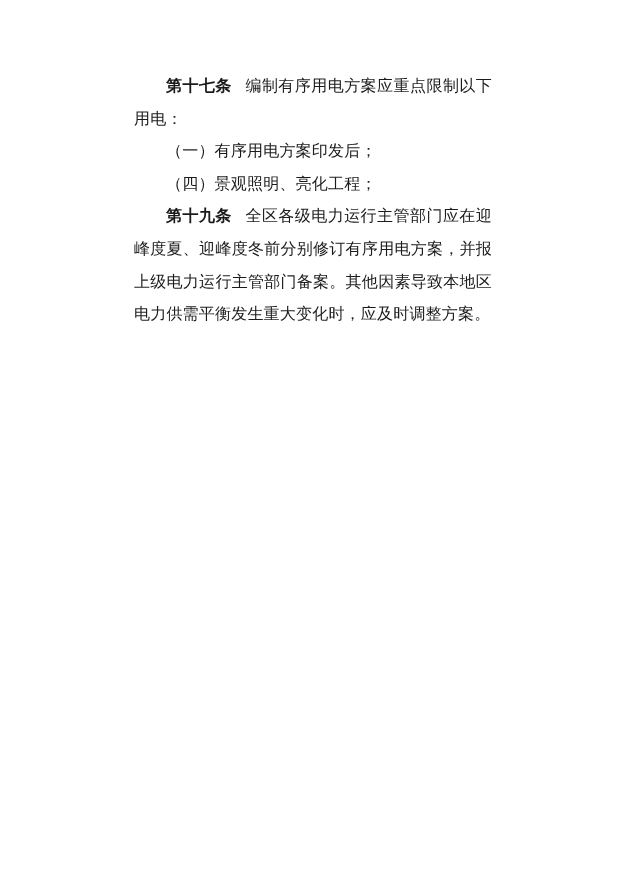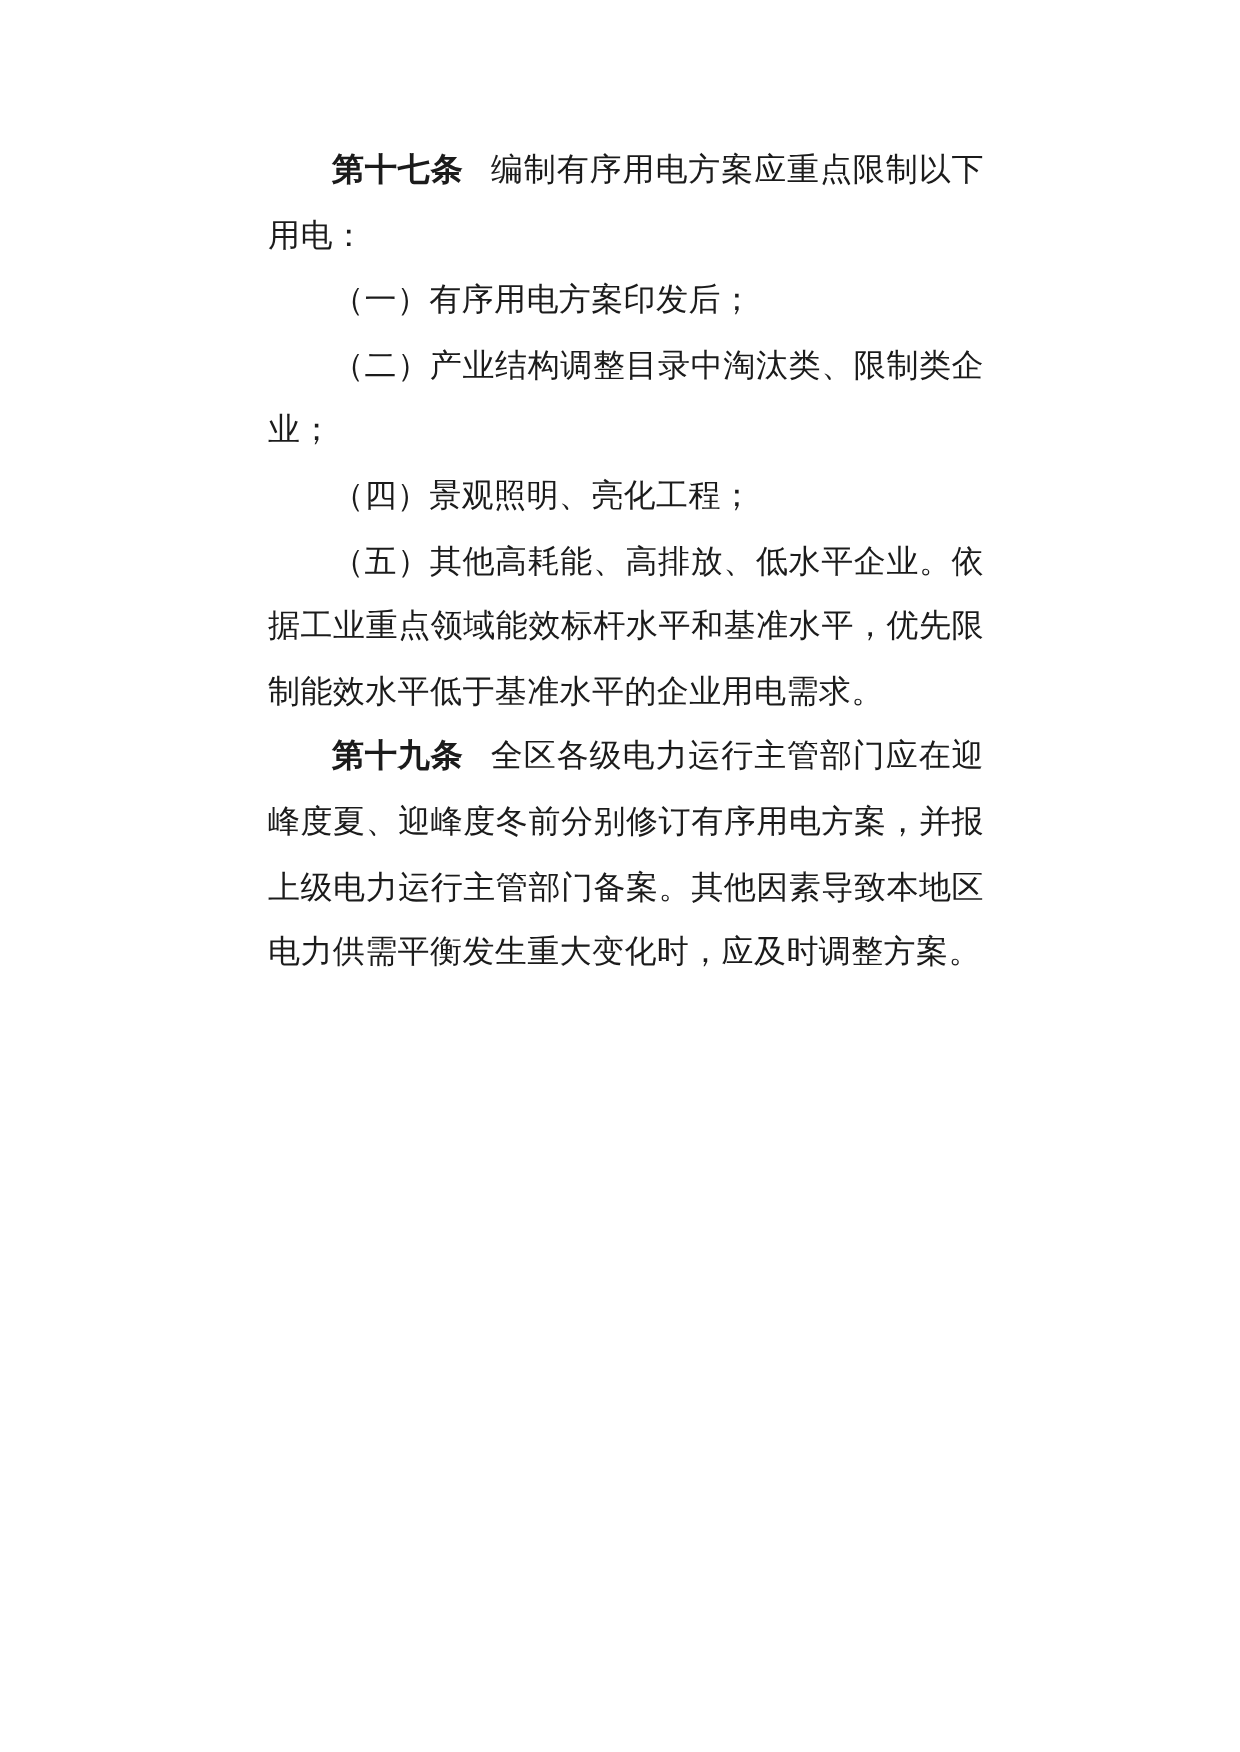--- a/index.html
+++ b/index.html
@@ -41,25 +41,23 @@
 </head>
 <body>
 
 <div class="page">
   <div class="doc-body">
 
     <p class="para"><span class="para-num">第十七条</span><span>编制有序用电方案应重点限制以下用电：</span></p>
 
     <p class="para"><span>（一）有序用电方案印发后；</span></p>
 
-    <p class="para"><span>（二）产业结构调整目录中淘汰类、限制类企业；</span></p>
 
 
     <p class="para"><span>（四）景观照明、亮化工程；</span></p>
 
-    <p class="para"><span>（五）其他高耗能、高排放、低水平企业。依据工业重点领域能效标杆水平和基准水平，优先限制能效水平低于基准水平的企业用电需求。</span></p>
 
 
     <p class="para"><span class="para-num">第十九条</span><span>全区各级电力运行主管部门应在迎峰度夏、迎峰度冬前分别修订有序用电方案，并报上级电力运行主管部门备案。其他因素导致本地区电力供需平衡发生重大变化时，应及时调整方案。</span></p>
 
 
   </div>
 </div>
 
 </body></html>

